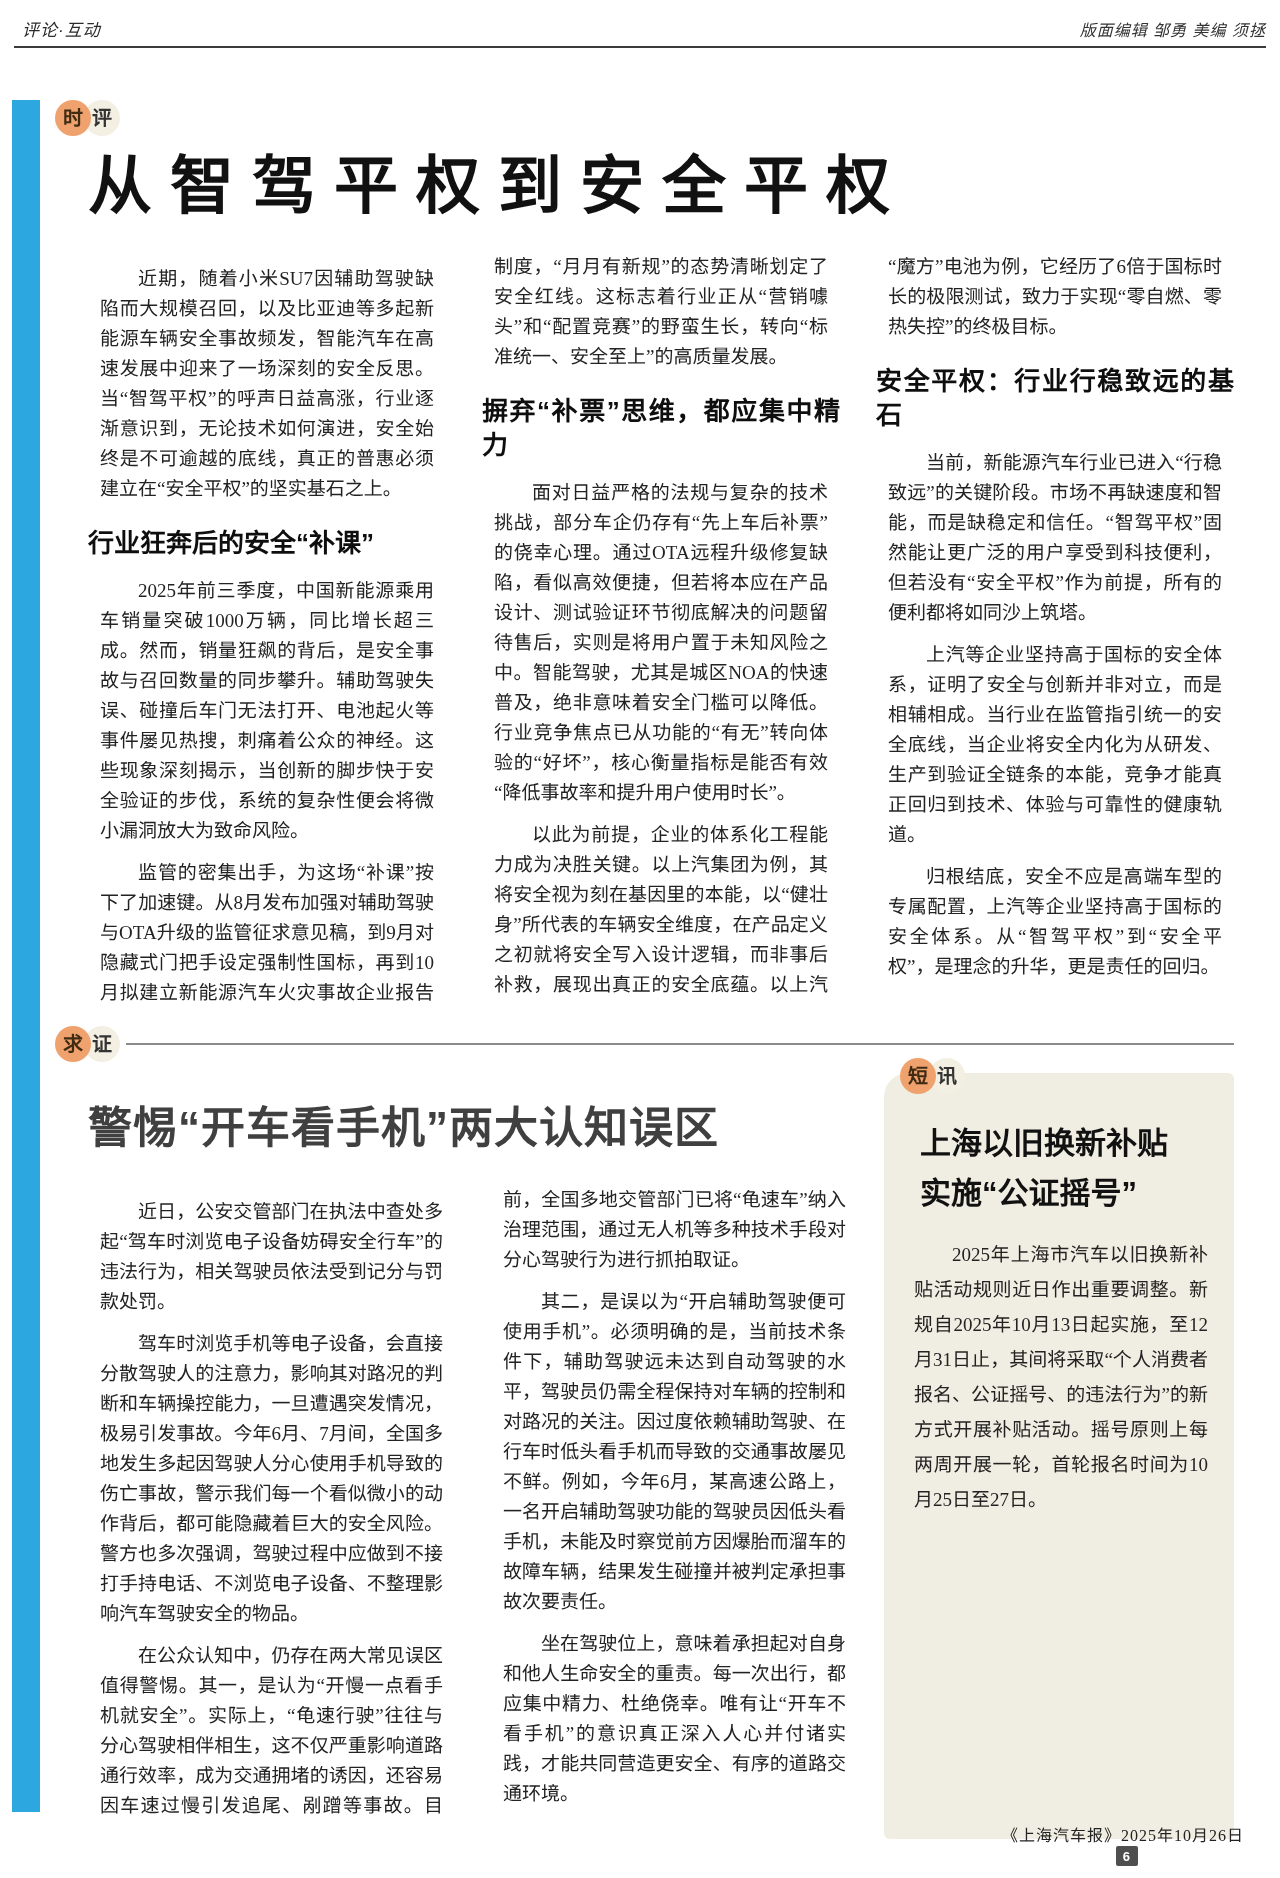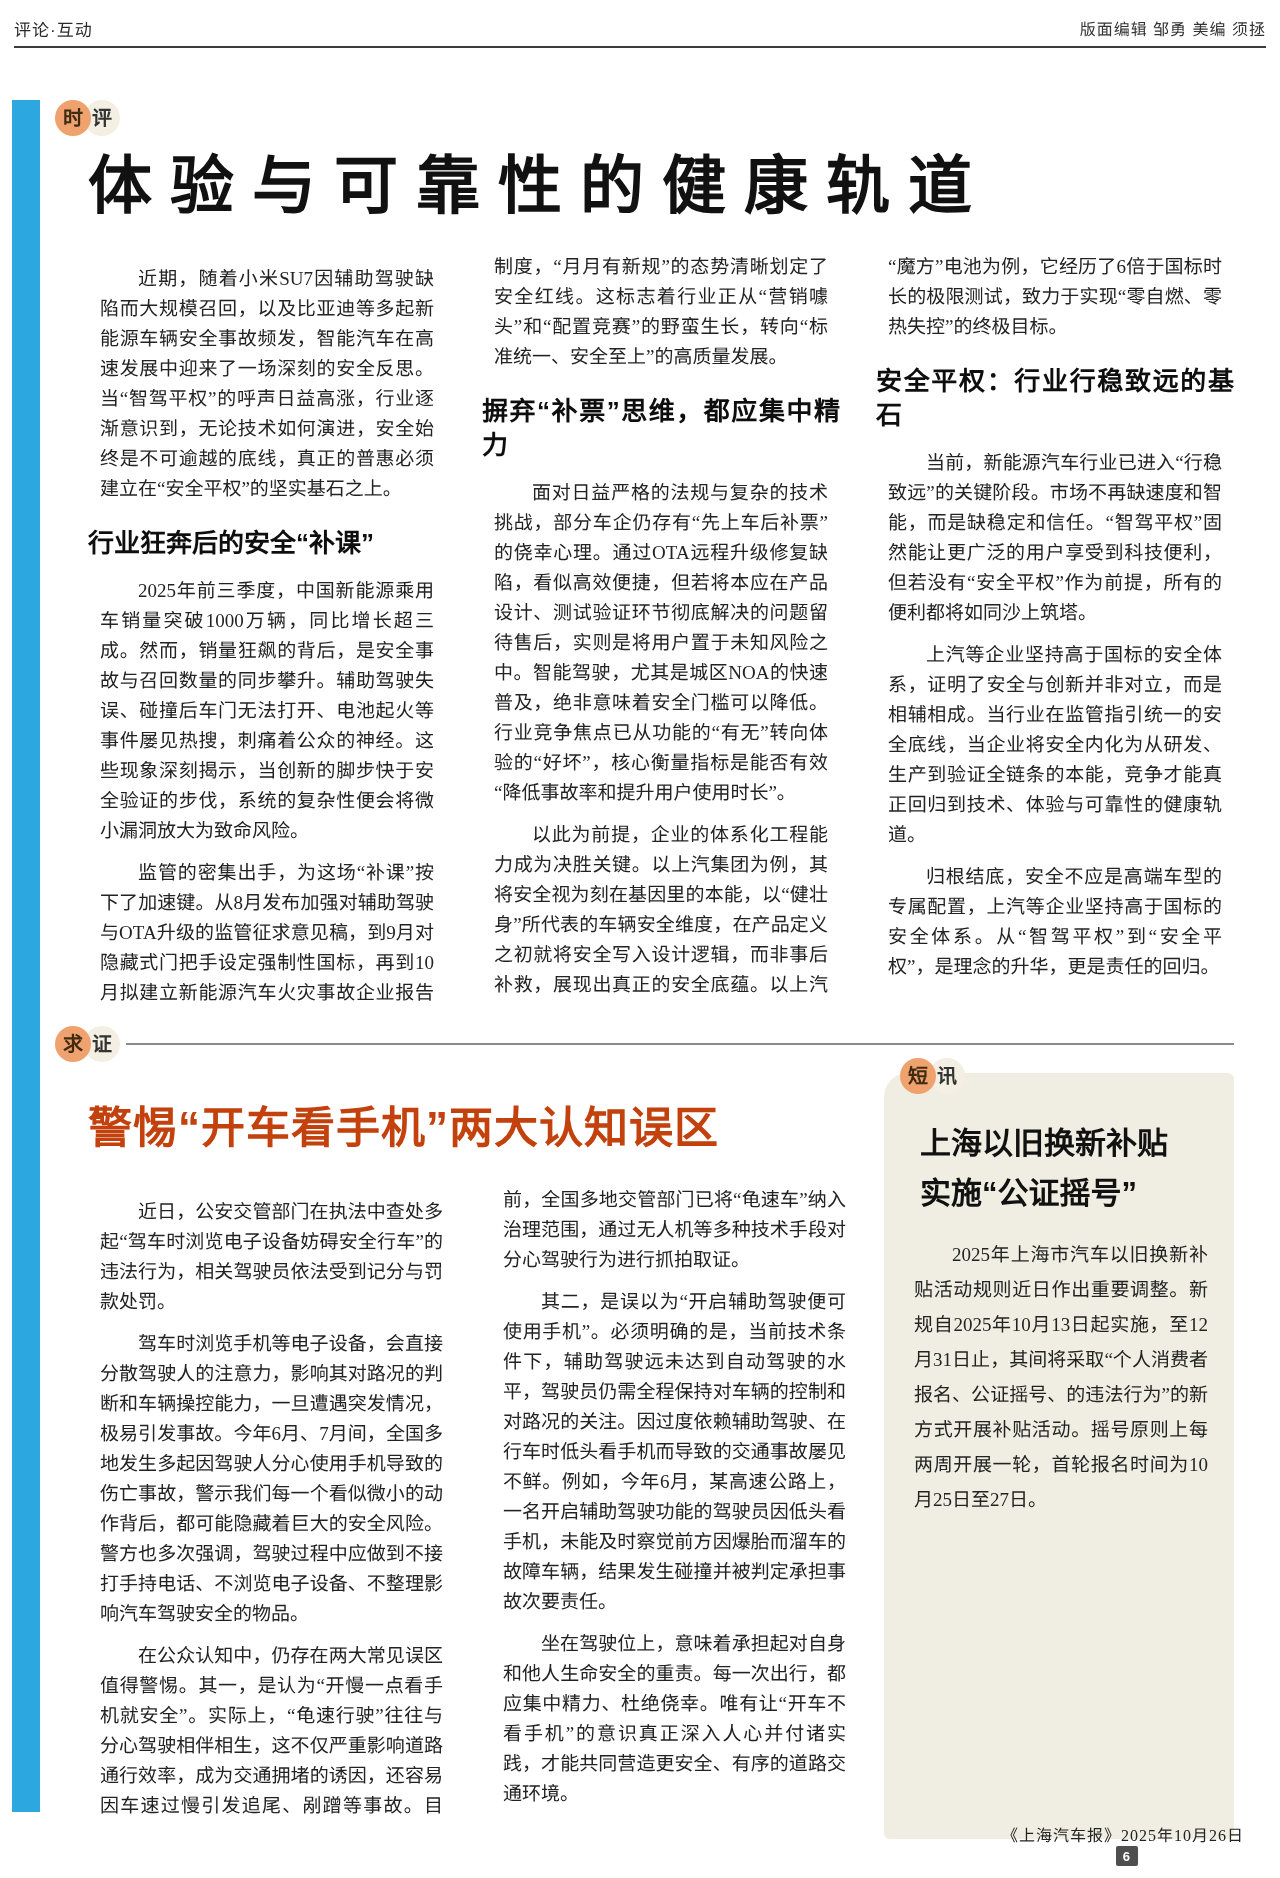--- a/index.html
+++ b/index.html
@@ -7,24 +7,24 @@
     position:relative;
     width:1280px;height:1878px;
     margin:0 auto;
     background:#ffffff;
     overflow:hidden;
     font-family:"Liberation Serif","DejaVu Serif",serif;
     color:#1c1c1c;
   }
   
   .masthead{
-    position:absolute;top:16px;left:14px;right:14px;
-    display:flex;justify-content:space-between;align-items:flex-start;
+    position:absolute;top:16px;left:22px;right:14px;
+    display:flex;justify-content:space-between;align-items:center;
     font-family:"Liberation Sans","DejaVu Sans",sans-serif;
-    font-size:17px;color:#2a2a2a;letter-spacing:1px;
+    font-size:17px;color:#2a2a2a;letter-spacing:1px;font-style:italic;
   }
   .masthead .right{font-size:16px;color:#333;}
   .header-rule{
     position:absolute;top:46px;left:14px;right:14px;
     border-top:2px solid #3c3c3c;
   }
   
   .accent-bar{
     position:absolute;left:12px;top:100px;
     width:28px;height:1712px;
@@ -62,21 +62,21 @@
   
   .divider-row{display:flex;align-items:center;margin-top:18px;}
   .divider-line{flex:1;border-top:2px solid #8a8a8a;margin-left:6px;}
   
   .bottom-row{display:flex;margin-top:11px;gap:26px;}
   .art2-left{width:770px;}
   .a2-title{
     margin:28px 0 0 0;
     font-family:"Liberation Sans","DejaVu Sans",sans-serif;
     font-weight:800;font-size:44px;line-height:54px;
-    letter-spacing:1px;color:#c2410c;white-space:nowrap;
+    letter-spacing:1px;color:#404040;white-space:nowrap;
   }
   .brief-box{
     position:relative;width:350px;height:766px;
     border-radius:24px 6px 6px 6px;
     box-sizing:border-box;
     padding:44px 26px 28px 30px;
   }
   .brief-badge{position:absolute;top:-15px;left:16px;}
   .brief-title{
     margin:2px 0 0 6px;
@@ -111,21 +111,21 @@
 
   <div class="accent-bar" style="background: rgb(45, 167, 223);"></div>
 
   <main class="content">
 
     <section>
       <div class="badge badge-row">
         <span class="badge-c badge-orange" style="background: rgb(239, 162, 109);">时</span>
         <span class="badge-c badge-cream" style="background: rgb(243, 239, 227);">评</span>
       </div>
-      <h1 class="a1-title">体验与可靠性的健康轨道</h1>
+      <h1 class="a1-title">从智驾平权到安全平权</h1>
       <div class="cols cols-3">
           <p class="body-p">近期，随着小米SU7因辅助驾驶缺陷而大规模召回，以及比亚迪等多起新能源车辆安全事故频发，智能汽车在高速发展中迎来了一场深刻的安全反思。当“智驾平权”的呼声日益高涨，行业逐渐意识到，无论技术如何演进，安全始终是不可逾越的底线，真正的普惠必须建立在“安全平权”的坚实基石之上。</p>
           <h4 class="subhead">行业狂奔后的安全“补课”</h4>
           <p class="body-p">2025年前三季度，中国新能源乘用车销量突破1000万辆，同比增长超三成。然而，销量狂飙的背后，是安全事故与召回数量的同步攀升。辅助驾驶失误、碰撞后车门无法打开、电池起火等事件屡见热搜，刺痛着公众的神经。这些现象深刻揭示，当创新的脚步快于安全验证的步伐，系统的复杂性便会将微小漏洞放大为致命风险。</p>
           <p class="body-p">监管的密集出手，为这场“补课”按下了加速键。从8月发布加强对辅助驾驶与OTA升级的监管征求意见稿，到9月对隐藏式门把手设定强制性国标，再到10月拟建立新能源汽车火灾事故企业报告制度，“月月有新规”的态势清晰划定了安全红线。这标志着行业正从“营销噱头”和“配置竞赛”的野蛮生长，转向“标准统一、安全至上”的高质量发展。</p>
           <h4 class="subhead">摒弃“补票”思维，都应集中精力</h4>
           <p class="body-p">面对日益严格的法规与复杂的技术挑战，部分车企仍存有“先上车后补票”的侥幸心理。通过OTA远程升级修复缺陷，看似高效便捷，但若将本应在产品设计、测试验证环节彻底解决的问题留待售后，实则是将用户置于未知风险之中。智能驾驶，尤其是城区NOA的快速普及，绝非意味着安全门槛可以降低。行业竞争焦点已从功能的“有无”转向体验的“好坏”，核心衡量指标是能否有效“降低事故率和提升用户使用时长”。</p>
           <p class="body-p">以此为前提，企业的体系化工程能力成为决胜关键。以上汽集团为例，其将安全视为刻在基因里的本能，以“健壮身”所代表的车辆安全维度，在产品定义之初就将安全写入设计逻辑，而非事后补救，展现出真正的安全底蕴。以上汽“魔方”电池为例，它经历了6倍于国标时长的极限测试，致力于实现“零自燃、零热失控”的终极目标。</p>
           <h4 class="subhead">安全平权：行业行稳致远的基石</h4>
           <p class="body-p">当前，新能源汽车行业已进入“行稳致远”的关键阶段。市场不再缺速度和智能，而是缺稳定和信任。“智驾平权”固然能让更广泛的用户享受到科技便利，但若没有“安全平权”作为前提，所有的便利都将如同沙上筑塔。</p>

